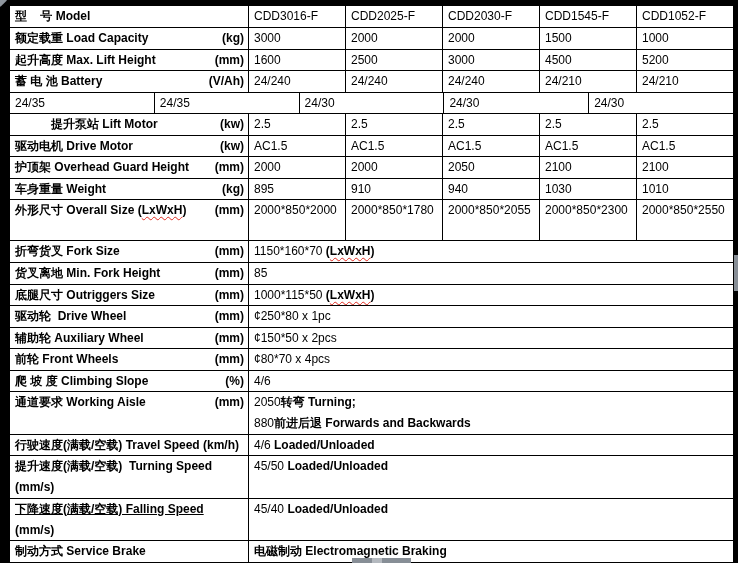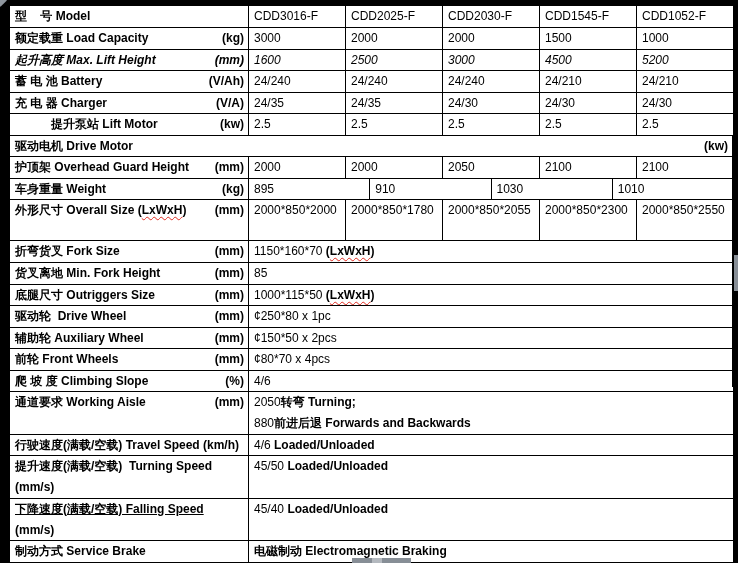--- a/index.html
+++ b/index.html
@@ -43,72 +43,72 @@
         <div class="cell vcell"><span class="">CDD1052-F</span></div>
       </div>
       <div class="row" style="height: 21.5px;">
         <div class="cell label"><div class="line1"><div style="display: inline;"><span class="b ">额定载重 Load Capacity</span></div><div class="unit">(kg)</div></div></div>
         <div class="cell vcell"><span class="">3000</span></div>
         <div class="cell vcell"><span class="">2000</span></div>
         <div class="cell vcell"><span class="">2000</span></div>
         <div class="cell vcell"><span class="">1500</span></div>
         <div class="cell vcell"><span class="">1000</span></div>
       </div>
-      <div class="row" style="height: 21.5px; font-style: italic;">
+      <div class="row" style="height: 21.5px;">
         <div class="cell label"><div class="line1"><div style="display: inline;"><span class="b ">起升高度 Max. Lift Height</span></div><div class="unit">(mm)</div></div></div>
         <div class="cell vcell"><span class="">1600</span></div>
         <div class="cell vcell"><span class="">2500</span></div>
         <div class="cell vcell"><span class="">3000</span></div>
         <div class="cell vcell"><span class="">4500</span></div>
         <div class="cell vcell"><span class="">5200</span></div>
       </div>
       <div class="row" style="height: 21.5px;">
         <div class="cell label"><div class="line1"><div style="display: inline;"><span class="b ">蓄 电 池 Battery</span></div><div class="unit">(V/Ah)</div></div></div>
         <div class="cell vcell"><span class="">24/240</span></div>
         <div class="cell vcell"><span class="">24/240</span></div>
         <div class="cell vcell"><span class="">24/240</span></div>
         <div class="cell vcell"><span class="">24/210</span></div>
         <div class="cell vcell"><span class="">24/210</span></div>
       </div>
       <div class="row" style="height: 21.5px;">
-        <div class="cell label"><div class="line1"><div style="display: inline;"><span class="b ">充 电 器 Charger</span></div><div class="unit">(V/A)</div></div></div>
         <div class="cell vcell"><span class="">24/35</span></div>
         <div class="cell vcell"><span class="">24/35</span></div>
         <div class="cell vcell"><span class="">24/30</span></div>
         <div class="cell vcell"><span class="">24/30</span></div>
         <div class="cell vcell"><span class="">24/30</span></div>
       </div>
       <div class="row" style="height: 21.5px;">
         <div class="cell label"><div class="line1"><div style="display: inline; margin-left: 36px;"><span class="b ">提升泵站 Lift Motor</span></div><div class="unit">(kw)</div></div></div>
         <div class="cell vcell"><span class="">2.5</span></div>
         <div class="cell vcell"><span class="">2.5</span></div>
         <div class="cell vcell"><span class="">2.5</span></div>
         <div class="cell vcell"><span class="">2.5</span></div>
         <div class="cell vcell"><span class="">2.5</span></div>
       </div>
-      <div class="row" style="height: 21.5px; flex-direction: column;">
+      <div class="row" style="height: 21.5px;">
         <div class="cell label"><div class="line1"><div style="display: inline;"><span class="b ">驱动电机 Drive Motor</span></div><div class="unit">(kw)</div></div></div>
         <div class="cell vcell"><span class="">AC1.5</span></div>
         <div class="cell vcell"><span class="">AC1.5</span></div>
         <div class="cell vcell"><span class="">AC1.5</span></div>
         <div class="cell vcell"><span class="">AC1.5</span></div>
         <div class="cell vcell"><span class="">AC1.5</span></div>
       </div>
       <div class="row" style="height: 21.5px;">
         <div class="cell label"><div class="line1"><div style="display: inline;"><span class="b ">护顶架 Overhead Guard Height</span></div><div class="unit">(mm)</div></div></div>
         <div class="cell vcell"><span class="">2000</span></div>
         <div class="cell vcell"><span class="">2000</span></div>
         <div class="cell vcell"><span class="">2050</span></div>
         <div class="cell vcell"><span class="">2100</span></div>
         <div class="cell vcell"><span class="">2100</span></div>
       </div>
       <div class="row" style="height: 21.5px;">
         <div class="cell label"><div class="line1"><div style="display: inline;"><span class="b ">车身重量 Weight</span></div><div class="unit">(kg)</div></div></div>
         <div class="cell vcell"><span class="">895</span></div>
         <div class="cell vcell"><span class="">910</span></div>
+        <div class="cell vcell"><span class="">940</span></div>
         <div class="cell vcell"><span class="">1030</span></div>
         <div class="cell vcell"><span class="">1010</span></div>
       </div>
       <div class="row" style="height: 41px;">
         <div class="cell label"><div class="line1"><div style="display: inline;"><span class="b ">外形尺寸 Overall Size (</span><span class="b w">LxWxH</span><span class="b ">)</span></div><div class="unit">(mm)</div></div></div>
         <div class="cell vcell"><span class="">2000*850*2000</span></div>
         <div class="cell vcell"><span class="">2000*850*1780</span></div>
         <div class="cell vcell"><span class="">2000*850*2055</span></div>
         <div class="cell vcell"><span class="">2000*850*2300</span></div>
         <div class="cell vcell"><span class="">2000*850*2550</span></div>

